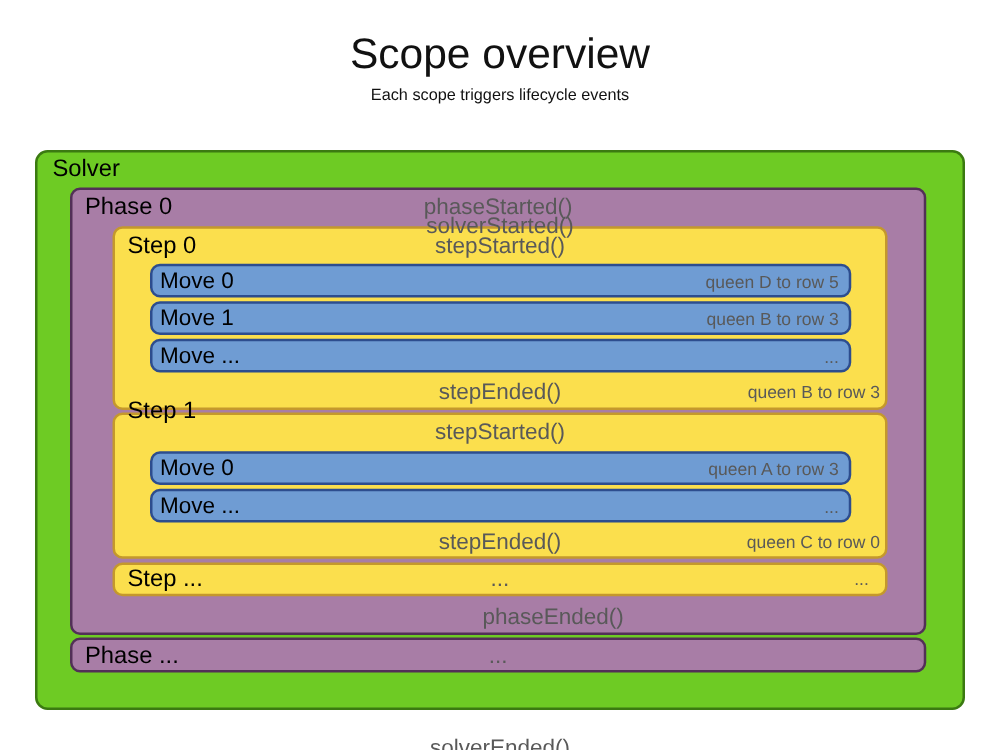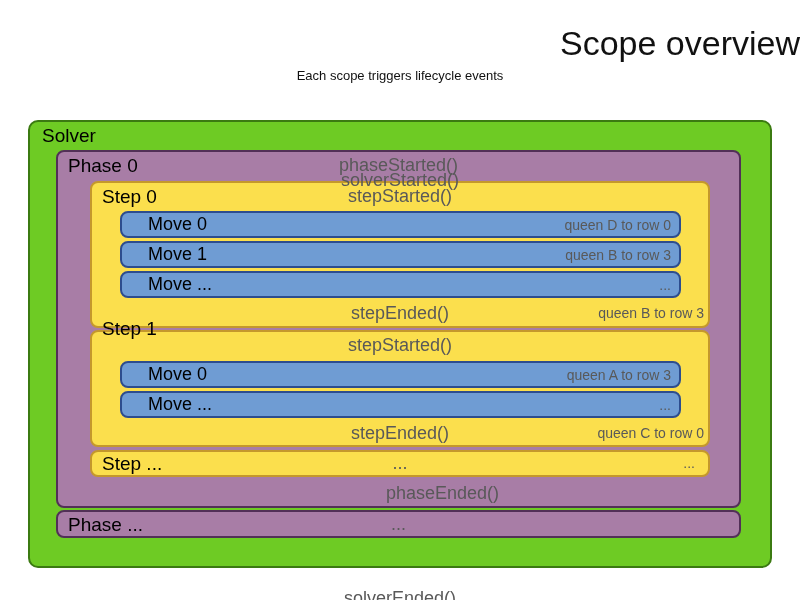--- a/index.html
+++ b/index.html
@@ -1,21 +1,21 @@
 <!DOCTYPE html>
 <html style="--solver-fill: #6ecb24; --solver-border: #3b7a11; --phase-fill: #a87da6; --phase-border: #523057; --step-fill: #fbdf4d; --step-border: #c4982c; --move-fill: #6f9cd3; --move-border: #2d4d8e; --title-text: #111111; --label-text: #000000; --event-text: #595959; --annotation-text: #595959;"><head>
 <meta charset="utf-8">
 <style>
   html,body{margin:0;padding:0;background:#ffffff;}
   .page{
     position:relative;width:800px;height:600px;background:#ffffff;overflow:hidden;
     font-family:"Liberation Sans",sans-serif;
   }
   .title{
-    position:absolute;left:0;top:24px;width:800px;text-align:right;
+    position:absolute;left:0;top:24px;width:800px;text-align:center;
     font-size:34px;color:var(--title-text);
   }
   .subtitle{
     position:absolute;left:0;top:68px;width:800px;text-align:center;
     font-size:13px;color:var(--title-text);
   }
   .box{position:absolute;box-sizing:border-box;}
   .solver-box{
     left:28px;top:120px;width:744px;height:448px;
     background:var(--solver-fill);border:2px solid var(--solver-border);border-radius:10px;
@@ -28,21 +28,21 @@
   .step-box{
     background:var(--step-fill);border:2px solid var(--step-border);border-radius:8px;
   }
   .step0-box{left:90px;top:181px;width:620px;height:147px;}
   .step1-box{left:90px;top:330px;width:620px;height:117px;}
   .stepmore-box{left:90px;top:450px;width:620px;height:27px;}
   .move-box{
     background:var(--move-fill);border:2px solid var(--move-border);border-radius:8px;
     width:561px;height:27px;left:120px;
     display:flex;align-items:center;justify-content:space-between;
-    padding:0 8px 0 26px;
+    padding:0 8px 0 6px;
   }
   .scope-label{
     position:absolute;font-size:19px;color:var(--label-text);line-height:27px;white-space:nowrap;
   }
   .event-label{
     position:absolute;left:90px;width:620px;text-align:center;
     font-size:18px;color:var(--event-text);line-height:27px;white-space:nowrap;
   }
   .annotation{
     position:absolute;font-size:14px;color:var(--annotation-text);line-height:27px;
@@ -72,21 +72,21 @@
   <div class="event-label full-center-solver" style="top:122px;">solverStarted()</div>
 
   <div class="scope-label" style="left:68px;top:152px;">Phase 0</div>
   <div class="event-label full-center-phase" style="top:152px;">phaseStarted()</div>
 
   <div class="scope-label" style="left:102px;top:183px;text-align:right;">Step 0</div>
   <div class="event-label" style="top:183px;">stepStarted()</div>
 
   <div class="box move-box" style="top:211px;">
     <span class="move-label">Move 0</span>
-    <span class="move-annotation">queen D to row 0</span>
+    <span class="move-annotation">queen D to row 5</span>
   </div>
   <div class="box move-box" style="top:241px;">
     <span class="move-label">Move 1</span>
     <span class="move-annotation">queen B to row 3</span>
   </div>
   <div class="box move-box" style="top:271px;">
     <span class="move-label">Move ...</span>
     <span class="move-annotation">...</span>
   </div>
 

